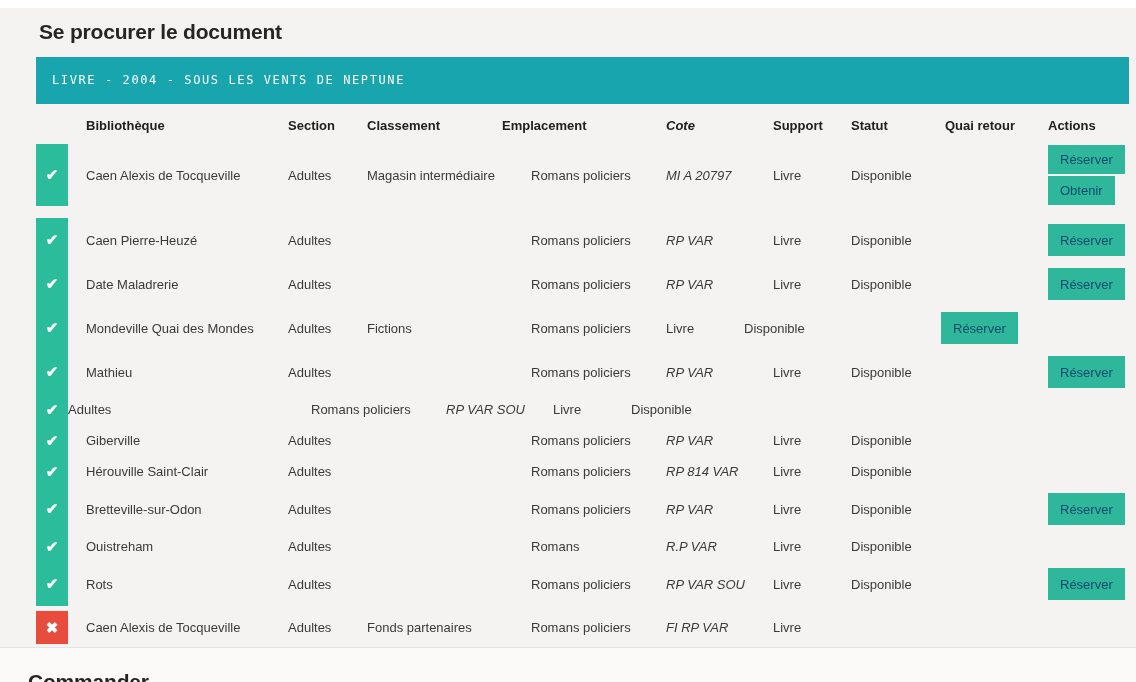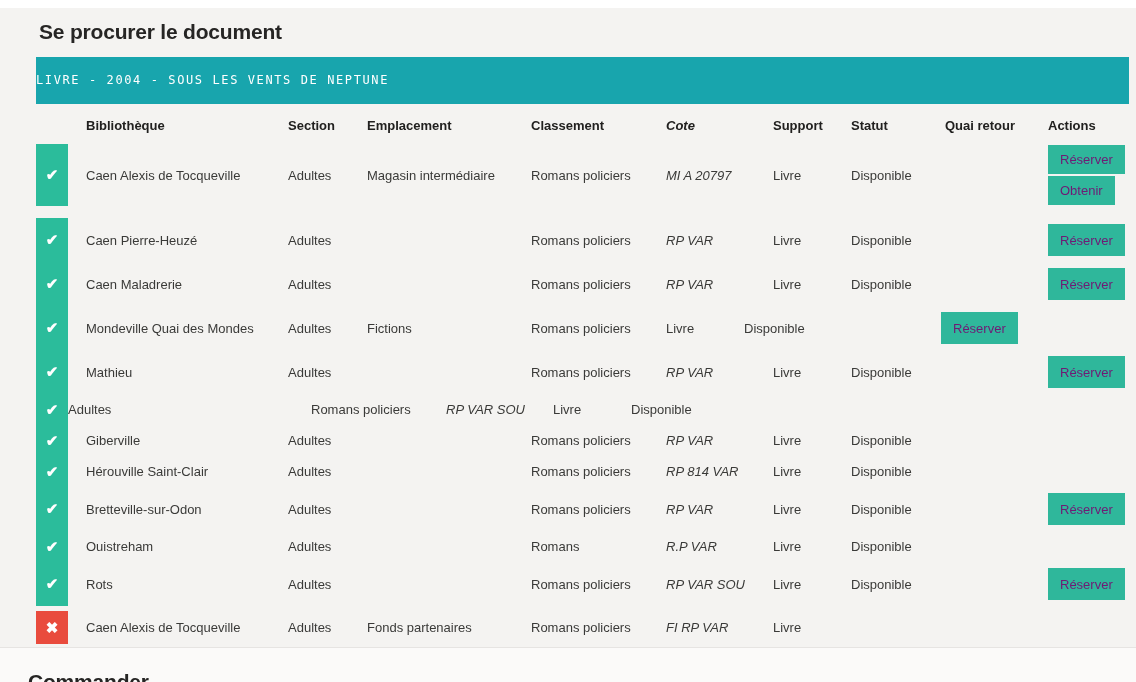--- a/index.html
+++ b/index.html
@@ -11,21 +11,21 @@
     position: relative;
   }
   .top-strip { height: 8px; background: #ffffff; width: 100%; }
   .content { margin-left: 36px; width: 1093px; }
   h1.page-title {
     font-size: 21px; font-weight: 700; color: #262524;
     margin: 12px 0 13px 3px; letter-spacing: -0.2px;
   }
   .banner {
     height: 47px; line-height: 47px; background: #18a5ad;
-    color: #ffffff; 
+    color: #ffffff; padding-left: 16px;
     font-family: "DejaVu Sans Mono", monospace;
     font-size: 12px; letter-spacing: 1.6px;
   }
   
   .thead, .trow { display: flex; align-items: stretch; }
   .thead { height: 38px; margin-top: 2px; }
   .cell { display: flex; align-items: center; font-size: 13px; color: #3a3a38; overflow: hidden; }
   .thead .cell { font-weight: 700; color: #21201f; }
   .c-check { width: 32px; justify-content: center; }
   .c0 { width: 220px; padding-left: 18px; }
@@ -40,21 +40,21 @@
   .h-tall  { height: 62px; }
   .h-med   { height: 44px; }
   .h-short { height: 31px; }
   .trow:first-child { margin-bottom: 12px; }
   .trow.unavailable { margin-top: 5px; }
   .trow.unavailable.h-short { height: 33px; }
   .c-check.ok  { background: #2bbc9b; color: #ffffff; font-size: 15px; font-weight: 700; }
   .c-check.no  { background: #e94b3d; color: #ffffff; font-size: 15px; font-weight: 700; }
   .btn {
     display: block; border: none; cursor: pointer;
-    background: #2fb79b; color: #701a75;
+    background: #2fb79b; color: #0c4a6e;
     font-family: "Liberation Sans", sans-serif;
     font-size: 13px; height: 32px; padding: 0 12px;
     margin: 1px 0; text-align: center;
   }
   .bottom-area {
     margin-top: 3px; border-top: 1px solid #e6e4e2;
     background: #fbfaf9; height: 80px; padding: 22px 0 0 28px;
   }
   h2.partial-heading {
     font-size: 21px; font-weight: 700; color: #262524; letter-spacing: -0.2px;
@@ -69,22 +69,22 @@
   <h1 class="page-title">Se procurer le document</h1>
 
   <div class="banner">
     <span>LIVRE - 2004 - SOUS LES VENTS DE NEPTUNE</span>
   </div>
 
   <div class="thead">
     <div class="cell c-check"></div>
     <div class="cell c0">Bibliothèque</div>
     <div class="cell c1">Section</div>
+    <div class="cell c3">Classement</div>
     <div class="cell c2">Emplacement</div>
-    <div class="cell c3">Classement</div>
     <div class="cell c4">Cote</div>
     <div class="cell c5">Support</div>
     <div class="cell c6">Statut</div>
     <div class="cell c7">Quai retour</div>
     <div class="cell c-actions">Actions</div>
   </div>
 
   <div>
       <div class="trow h-tall">
         <div class="cell c-check ok">
@@ -116,21 +116,21 @@
         <div class="cell c6">Disponible</div>
         <div class="cell c7"></div>
         <div class="cell c-actions">
           <button class="btn">Réserver</button>
         </div>
       </div>
       <div class="trow h-med">
         <div class="cell c-check ok">
           <span>✔</span>
         </div>
-        <div class="cell c0">Caen Maladrerie</div>
+        <div class="cell c0">Date Maladrerie</div>
         <div class="cell c1">Adultes</div>
         <div class="cell c2"></div>
         <div class="cell c3">Romans policiers</div>
         <div class="cell c4">RP VAR</div>
         <div class="cell c5">Livre</div>
         <div class="cell c6">Disponible</div>
         <div class="cell c7"></div>
         <div class="cell c-actions">
           <button class="btn">Réserver</button>
         </div>

